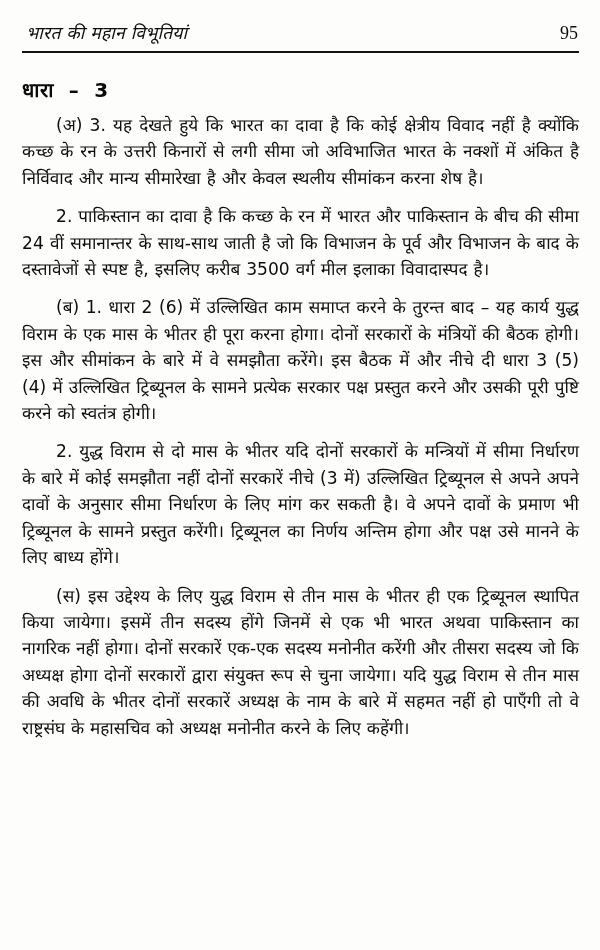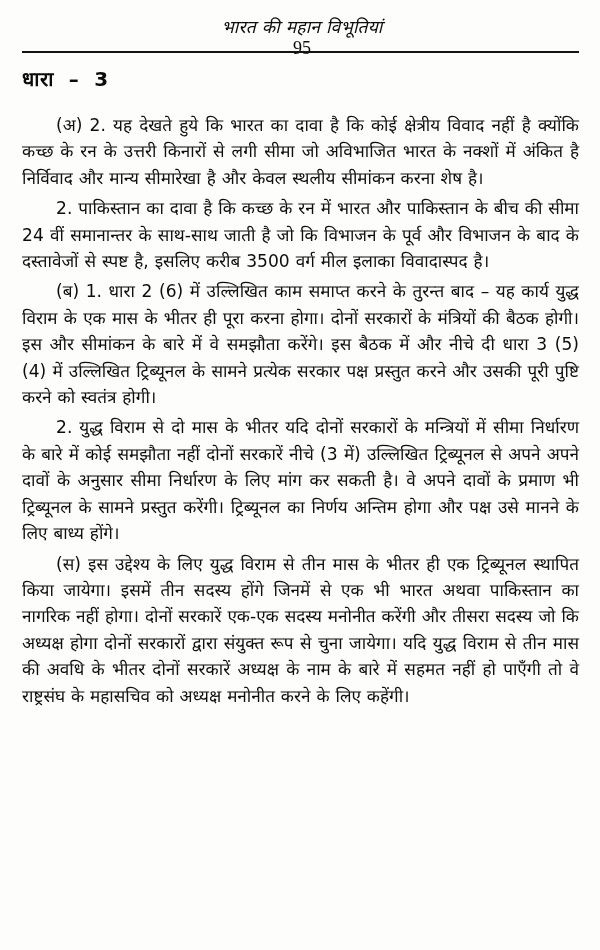--- a/index.html
+++ b/index.html
@@ -25,23 +25,22 @@
   }
 
   
   .runhead {
     position: absolute;
     left: 26px;
     right: 22px;
     top: 14px;
     height: 30px;
     display: flex;
-    align-items: center;
+    align-items: flex-end;
     justify-content: space-between;
-    flex-direction: column;
   }
   .runhead-title {
     font-family: "DejaVu Sans", sans-serif;
     font-size: 17.5px;
     font-style: italic;
     font-weight: 400;
     letter-spacing: 0.2px;
     color: #0d0d0d;
     white-space: nowrap;
   }
@@ -58,21 +57,21 @@
     top: 51px;
     width: 557px;
     height: 2.2px;
     background: #131313;
   }
 
   
   .heading {
     position: absolute;
     left: 22px;
-    top: 65px;
+    top: 76px;
     font-family: "DejaVu Sans", sans-serif;
     font-size: 20px;
     font-weight: 700;
     letter-spacing: 0.5px;
     color: #0b0b0b;
     white-space: pre;
   }
 
   
   .body {
@@ -89,38 +88,38 @@
     text-align: justify;
     text-align-last: left;
     word-spacing: 0.5px;
     margin: 0 0 0 0;
     color: #0d0d0d;
     text-indent: 34px;
     -webkit-hyphens: none;
     hyphens: none;
   }
   .para + .para {
-    margin-top: 4px;
+    margin-top: 12px;
   }
 </style>
 </head>
 <body>
 
 <div class="page">
 
   <div class="runhead">
     <div class="runhead-title">भारत की महान विभूतियां</div>
     <div class="runhead-folio">95</div>
   </div>
 
   <div class="rule"></div>
 
   <div class="heading">धारा  –  3</div>
 
   <div class="body">
-    <p class="para">(अ) 2. यह देखते हुये कि भारत का दावा है कि कोई क्षेत्रीय विवाद नहीं है क्योंकि कच्छ के रन के उत्तरी किनारों से लगी सीमा जो अविभाजित भारत के नक्शों में अंकित है निर्विवाद और मान्य सीमारेखा है और केवल स्थलीय सीमांकन करना शेष है।</p>
+    <p class="para">(अ) 3. यह देखते हुये कि भारत का दावा है कि कोई क्षेत्रीय विवाद नहीं है क्योंकि कच्छ के रन के उत्तरी किनारों से लगी सीमा जो अविभाजित भारत के नक्शों में अंकित है निर्विवाद और मान्य सीमारेखा है और केवल स्थलीय सीमांकन करना शेष है।</p>
     <p class="para">2. पाकिस्तान का दावा है कि कच्छ के रन में भारत और पाकिस्तान के बीच की सीमा 24 वीं समानान्तर के साथ-साथ जाती है जो कि विभाजन के पूर्व और विभाजन के बाद के दस्तावेजों से स्पष्ट है, इसलिए करीब 3500 वर्ग मील इलाका विवादास्पद है।</p>
     <p class="para">(ब) 1. धारा 2 (6) में उल्लिखित काम समाप्त करने के तुरन्त बाद – यह कार्य युद्ध विराम के एक मास के भीतर ही पूरा करना होगा। दोनों सरकारों के मंत्रियों की बैठक होगी। इस और सीमांकन के बारे में वे समझौता करेंगे। इस बैठक में और नीचे दी धारा 3 (5) (4)  में उल्लिखित ट्रिब्यूनल के सामने प्रत्येक सरकार पक्ष प्रस्तुत करने और उसकी पूरी पुष्टि करने को स्वतंत्र होगी।</p>
     <p class="para">2. युद्ध विराम से दो मास के भीतर यदि दोनों सरकारों के मन्त्रियों में सीमा निर्धारण के बारे में कोई समझौता नहीं दोनों सरकारें नीचे (3 में) उल्लिखित ट्रिब्यूनल से अपने अपने दावों के अनुसार सीमा निर्धारण के लिए मांग कर सकती है। वे अपने दावों के प्रमाण भी ट्रिब्यूनल के सामने प्रस्तुत करेंगी। ट्रिब्यूनल का निर्णय अन्तिम होगा और पक्ष उसे मानने के लिए बाध्य होंगे।</p>
     <p class="para">(स) इस उद्देश्य के लिए युद्ध विराम से तीन मास के भीतर ही एक ट्रिब्यूनल स्थापित किया जायेगा। इसमें तीन सदस्य होंगे जिनमें से एक भी भारत अथवा पाकिस्तान का नागरिक नहीं होगा। दोनों सरकारें एक-एक सदस्य मनोनीत करेंगी और तीसरा सदस्य जो कि अध्यक्ष होगा दोनों सरकारों द्वारा संयुक्त रूप से चुना जायेगा। यदि युद्ध विराम से तीन मास की अवधि के भीतर दोनों सरकारें अध्यक्ष के नाम के बारे में सहमत नहीं हो पाएँगी तो वे राष्ट्रसंघ के महासचिव को अध्यक्ष मनोनीत करने के लिए कहेंगी।</p>
   </div>
 
 </div>
 
 </body></html>

